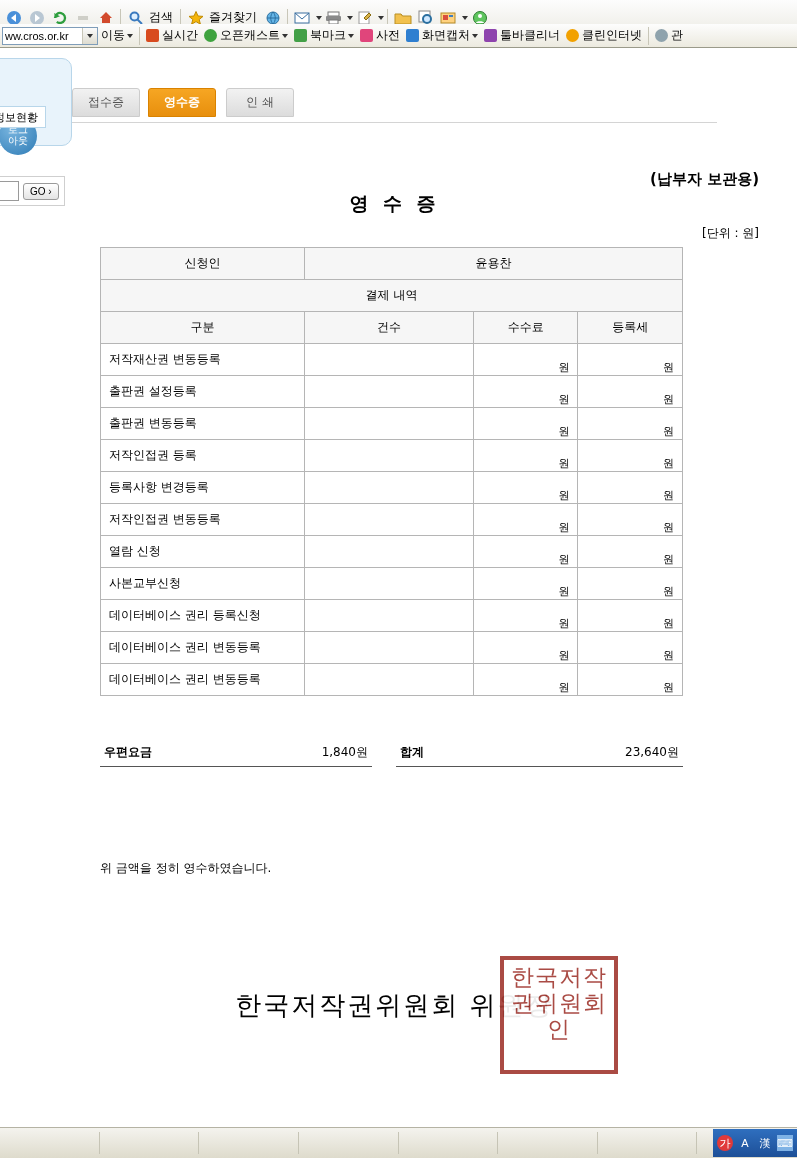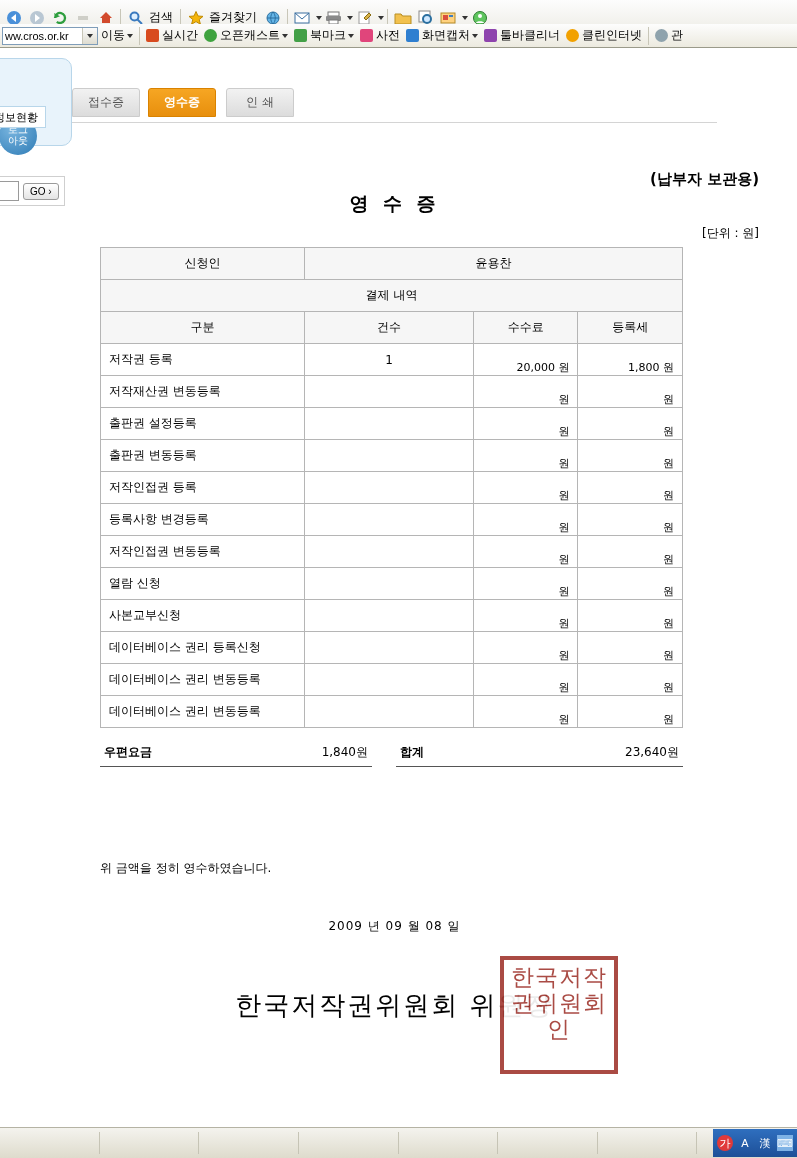--- a/index.html
+++ b/index.html
@@ -540,26 +540,20 @@
     <tr>
       <td class="hdr" colspan="4">결제 내역</td>
     </tr>
     <tr>
       <td class="hdr label-cell" style="text-align:center">구분</td>
       <td class="hdr cnt">건수</td>
       <td class="hdr money" style="text-align:center;vertical-align:middle;font-size:12px">수수료</td>
       <td class="hdr money" style="text-align:center;vertical-align:middle;font-size:12px">등록세</td>
     </tr>
 
-    <tr>
-      <td class="label-cell">저작권 등록</td>
-      <td class="cnt">1</td>
-      <td class="money">20,000 원</td>
-      <td class="money">1,800 원</td>
-    </tr>
     <tr>
       <td class="label-cell">저작재산권 변동등록</td>
       <td class="cnt"></td>
       <td class="money">원</td>
       <td class="money">원</td>
     </tr>
     <tr>
       <td class="label-cell">출판권 설정등록</td>
       <td class="cnt"></td>
       <td class="money">원</td>
@@ -627,21 +621,20 @@
       <span class="lbl">우편요금</span>
       <span class="val">1,840원</span>
     </div>
     <div class="seg right">
       <span class="lbl">합계</span>
       <span class="val">23,640원</span>
     </div>
   </div>
 
   <div class="note">위 금액을 정히 영수하였습니다.</div>
-  <div class="date-line">2009 년 09 월 08 일</div>
   <div class="issuer">한국저작권위원회 위원장</div>
   <div class="stamp">한국저작권위원회인</div>
 </div>
 
 <div class="taskbar">
   <div class="tb-cell"></div>
   <div class="tb-cell"></div>
   <div class="tb-cell"></div>
   <div class="tb-cell"></div>
   <div class="tb-cell"></div>

